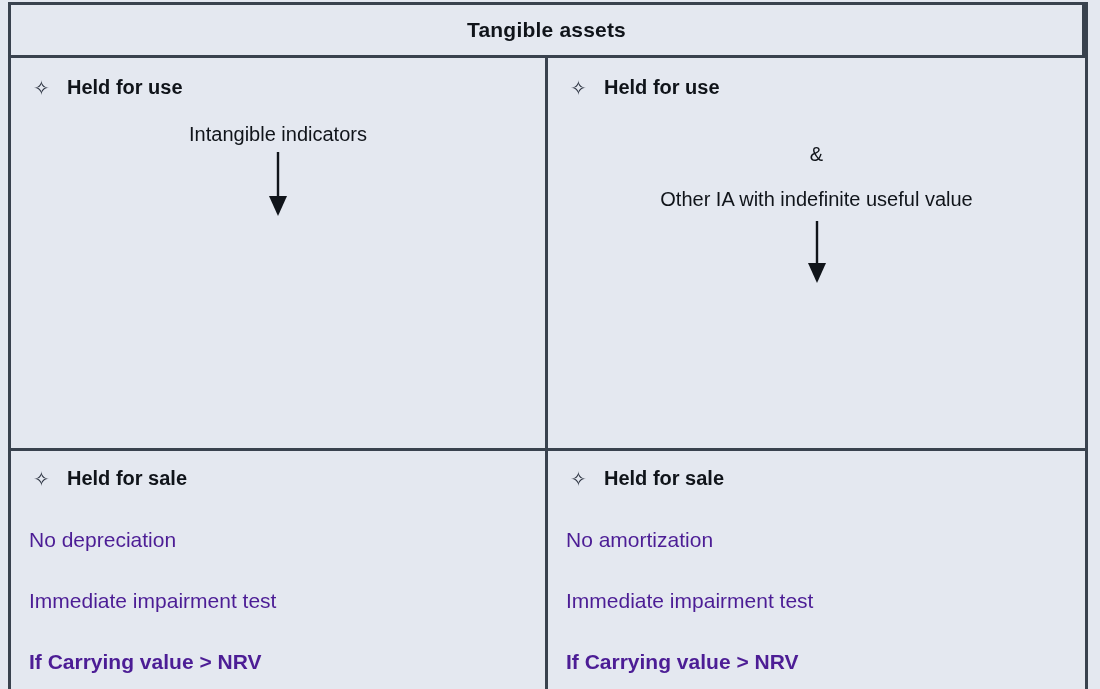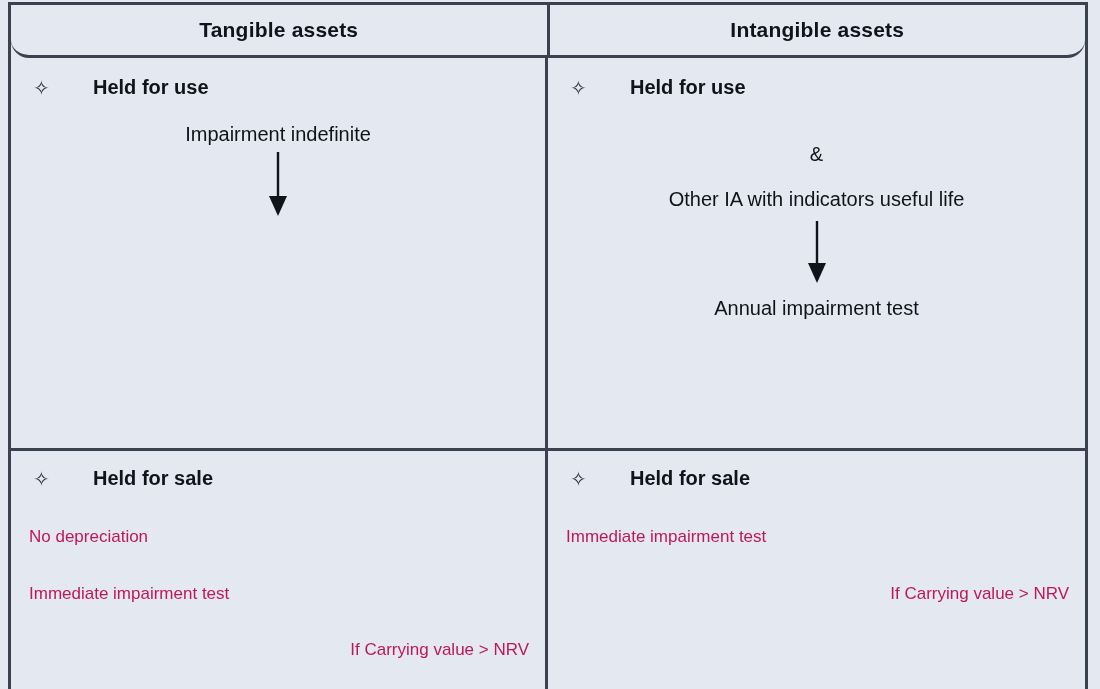--- a/index.html
+++ b/index.html
@@ -28,21 +28,20 @@
     display: flex;
     flex-direction: column;
   }
 
   
   .hdr-row {
     display: flex;
     height: 50px;
     flex: 0 0 50px;
     border-bottom: 3px solid #39424e;
-    border-radius: 18px;
   }
   .hdr-cell {
     flex: 1 1 50%;
     display: flex;
     align-items: center;
     justify-content: center;
     font-size: 21px;
     font-weight: bold;
     letter-spacing: .2px;
     color: #10141a;
@@ -76,21 +75,21 @@
   }
   .body-row.sale .bullet-head { padding-top: 16px; }
   .diamond-icon {
     display: inline-block;
     width: 22px;
     font-size: 20px;
     line-height: 1;
     color: #2b3240;
     font-weight: normal;
   }
-  .bullet-head .lbl { margin-left: 38px; }
+  .bullet-head .lbl { margin-left: 12px; }
 
   
   .flow {
     text-align: center;
     font-size: 20px;
     color: #10141a;
   }
   .flow .node {
     line-height: 1.15;
     white-space: nowrap;
@@ -109,80 +108,78 @@
 
   
   .flow-right .sp1 { height: 22px; }
   .flow-right .sp2 { height: 22px; }
   .flow-right .sp3 { height: 22px; }
   .flow-right .sp4 { height: 10px; }
   .flow-right .sp5 { height: 12px; }
 
   
   .lines {
-    padding: 0 16px 0 18px;
-    font-size: 17px;
-    color: #be185d;
+    padding: 0 0 0 18px;
+    font-size: 21px;
+    color: #4c1d95;
   }
   .lines .ln {
     margin-top: 38px;
     line-height: 1.1;
     white-space: nowrap;
   }
-  .lines .ln.bold { font-weight: normal; text-align: right; }
+  .lines .ln.bold { font-weight: bold; }
 </style>
 </head>
 <body>
 
 <div id="matrix">
 
   <div class="hdr-row">
     <div class="hdr-cell left">Tangible assets</div>
-    <div class="hdr-cell right">Intangible assets</div>
   </div>
 
   <div class="body-row use">
 
     <div class="cell left">
       <div class="bullet-head">
         <span class="diamond-icon">✧</span>
         <span class="lbl">Held for use</span>
       </div>
 
       <div class="flow flow-left">
         <div class="sp1"></div>
-        <div class="node">Impairment indefinite</div>
+        <div class="node">Intangible indicators</div>
         <div class="sp2"></div>
         <svg class="arrow" width="26" height="66" viewBox="0 0 26 66">
           <line x1="13" y1="0" x2="13" y2="46" stroke="#10141a" stroke-width="2.4"></line>
           <polygon points="4,44 22,44 13,64" fill="#10141a"></polygon>
         </svg>
         <div class="sp3"></div>
       </div>
     </div>
 
     <div class="cell right">
       <div class="bullet-head">
         <span class="diamond-icon">✧</span>
         <span class="lbl">Held for use</span>
       </div>
 
       <div class="flow flow-right">
         <div class="sp1"></div>
         <div class="sp2"></div>
         <div class="node amp">&amp;</div>
         <div class="sp3"></div>
-        <div class="node">Other IA with indicators useful life</div>
+        <div class="node">Other IA with indefinite useful value</div>
         <div class="sp4"></div>
         <svg class="arrow" width="26" height="64" viewBox="0 0 26 64">
           <line x1="13" y1="0" x2="13" y2="44" stroke="#10141a" stroke-width="2.4"></line>
           <polygon points="4,42 22,42 13,62" fill="#10141a"></polygon>
         </svg>
         <div class="sp5"></div>
-        <div class="node">Annual impairment test</div>
       </div>
     </div>
   </div>
 
   <div class="body-row sale">
 
     <div class="cell left">
       <div class="bullet-head">
         <span class="diamond-icon">✧</span>
         <span class="lbl">Held for sale</span>
@@ -193,19 +190,20 @@
         <div class="ln bold">If Carrying value &gt; NRV</div>
       </div>
     </div>
 
     <div class="cell right">
       <div class="bullet-head">
         <span class="diamond-icon">✧</span>
         <span class="lbl">Held for sale</span>
       </div>
       <div class="lines">
+        <div class="ln">No amortization</div>
         <div class="ln">Immediate impairment test</div>
         <div class="ln bold">If Carrying value &gt; NRV</div>
       </div>
     </div>
   </div>
 
 </div>
 
 </body></html>

